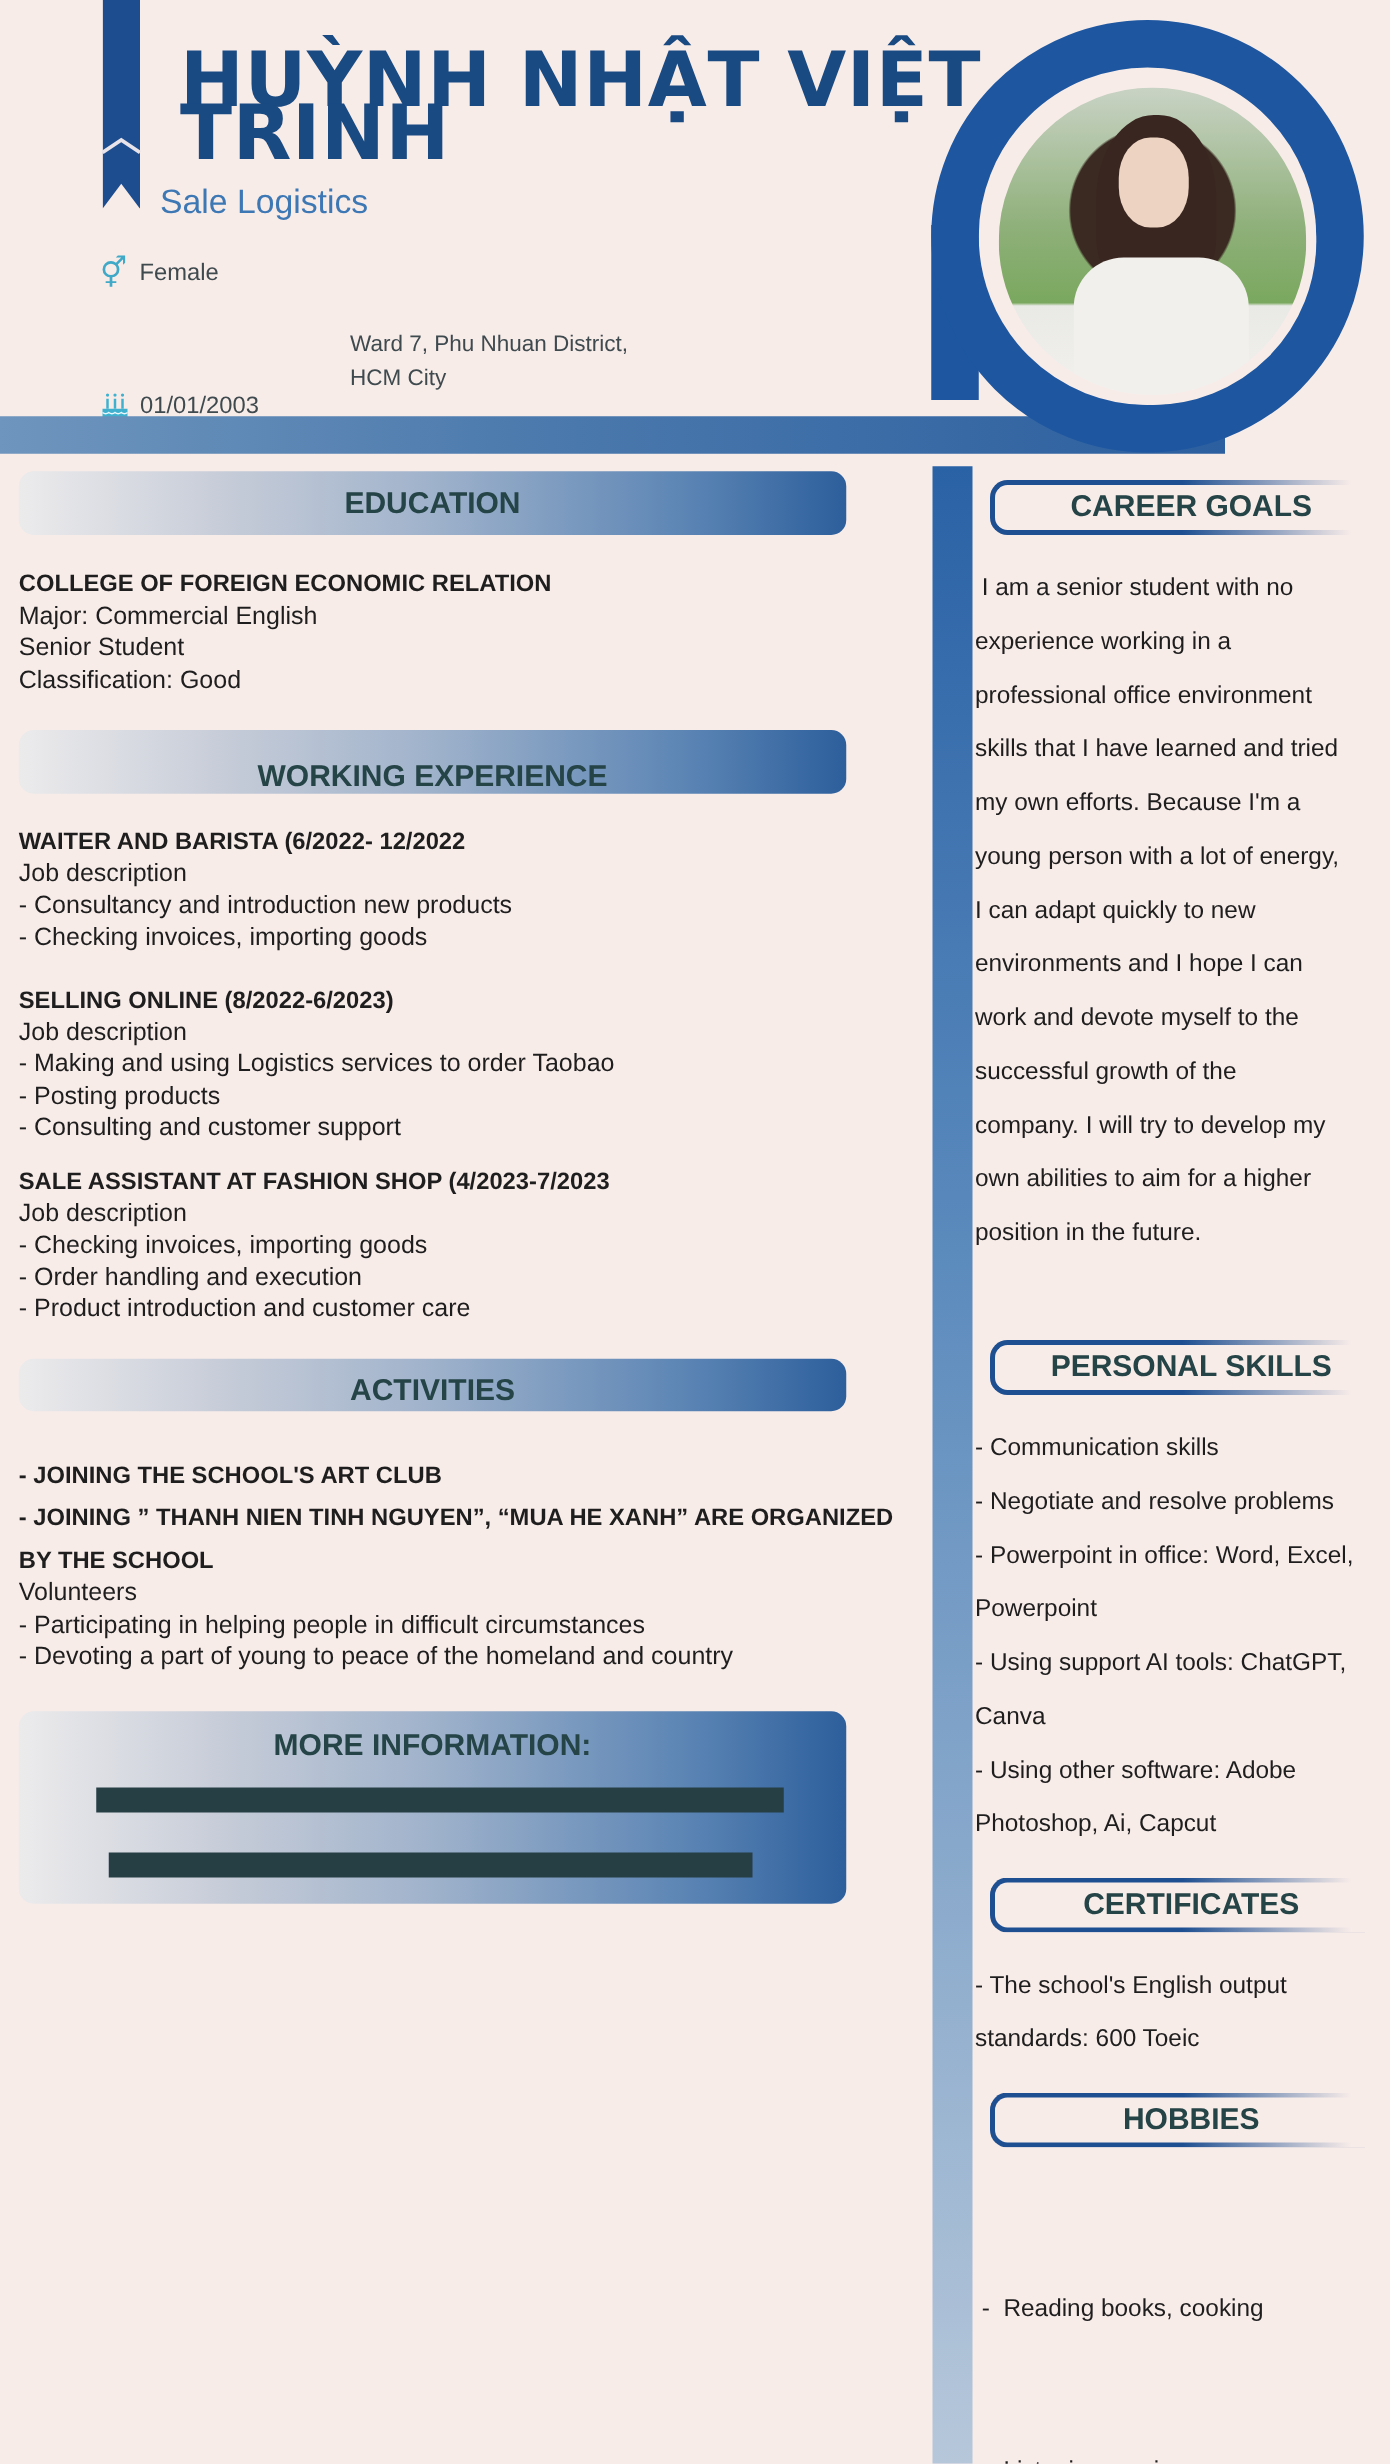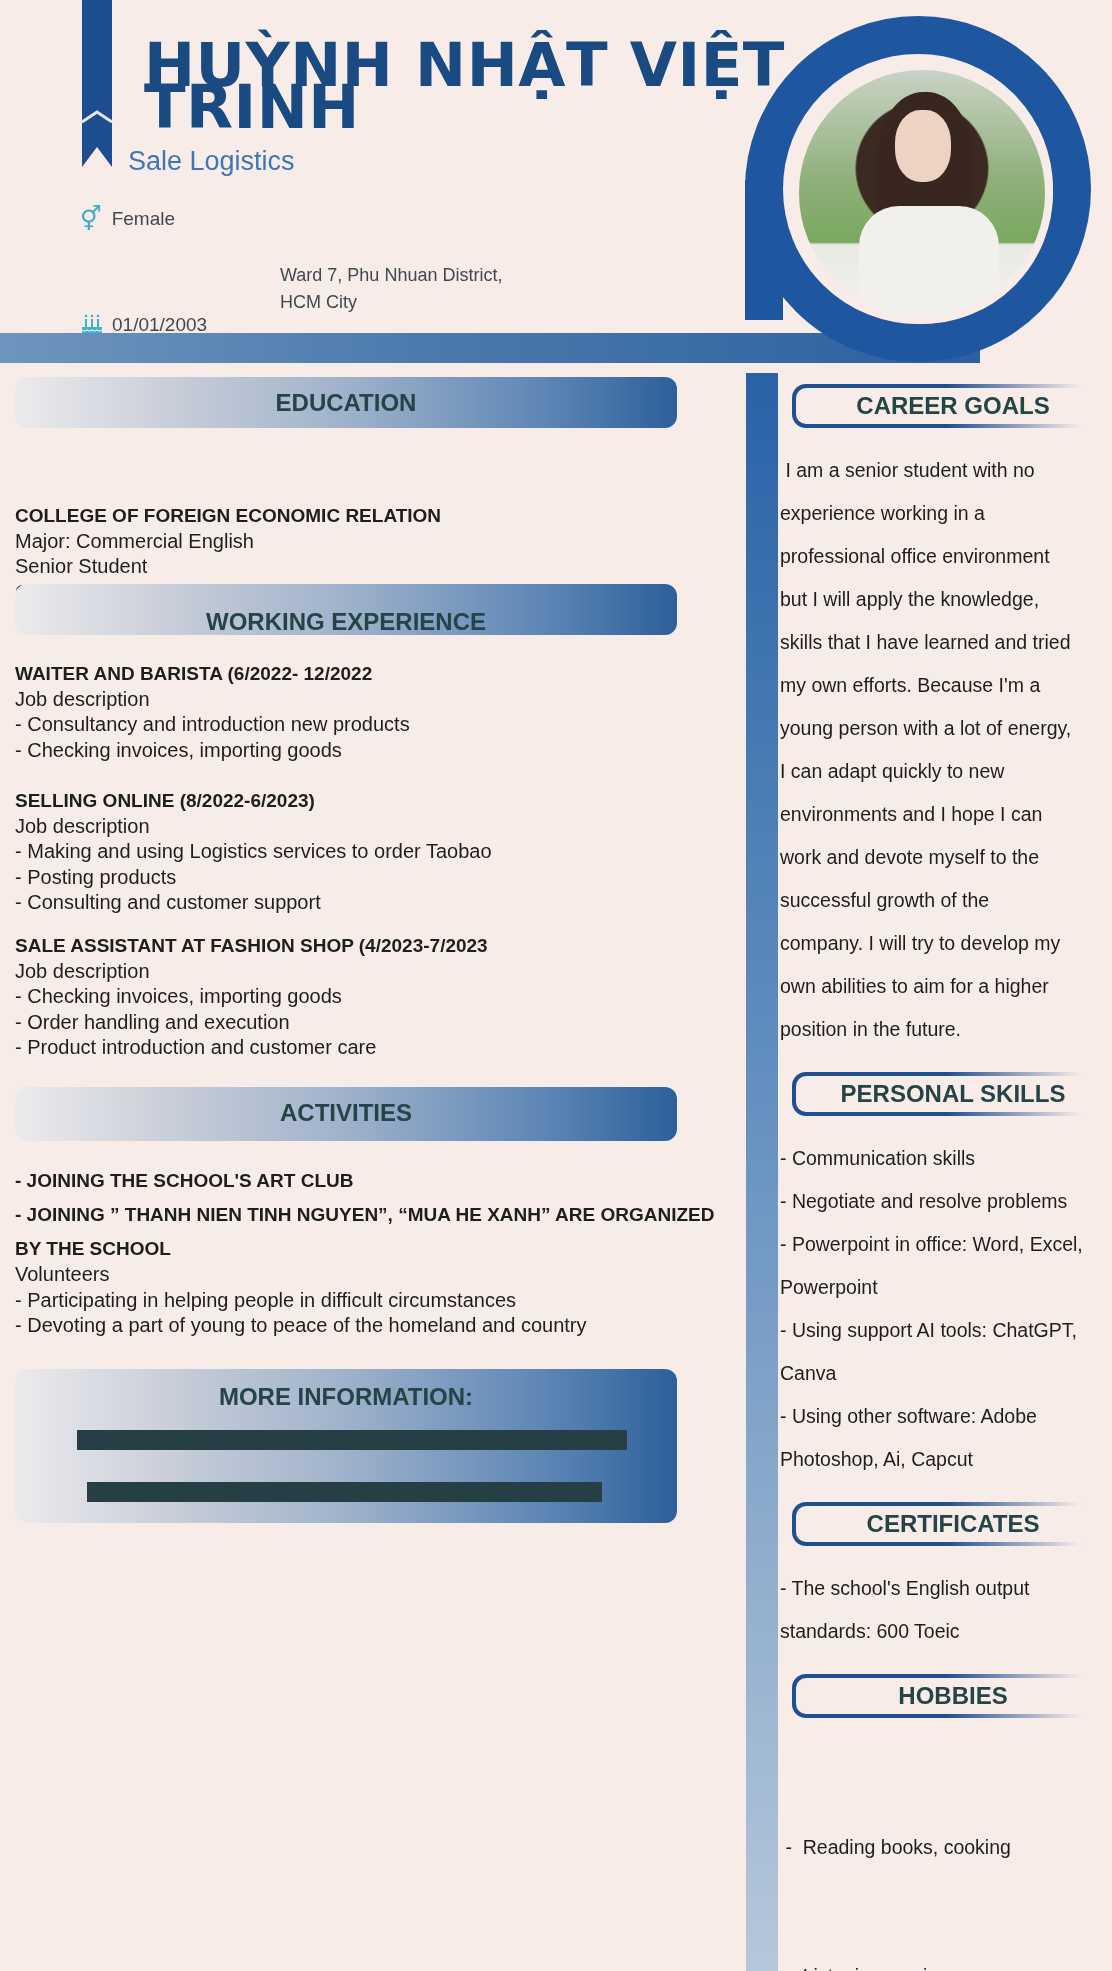--- a/index.html
+++ b/index.html
@@ -144,21 +144,21 @@
   <div class="photo-hair"></div>
   <div class="photo-face"></div>
   <div class="photo-dress"></div>
 </div>
 
 <div class="col-bar"></div>
 
 <div class="sec-left" style="top:377px;height:51px;">
   <div class="title" style="line-height:51px;">EDUCATION</div>
 </div>
-<div class="left-content" style="top:455px;margin-top:48px;">
+<div class="left-content" style="top:455px;">
   <div class="b">COLLEGE OF FOREIGN ECONOMIC RELATION</div>
   <div>Major: Commercial English</div>
   <div>Senior Student</div>
   <div>Classification: Good</div>
 </div>
 
 <div class="sec-left" style="top:584px;height:51px;">
   <div class="title" style="line-height:51px;margin-top:12px;">WORKING EXPERIENCE</div>
 </div>
 <div class="left-content" style="top:661px;">
@@ -175,21 +175,21 @@
   <div>- Consulting and customer support</div>
 </div>
 <div class="left-content" style="top:933px;">
   <div class="b">SALE ASSISTANT AT FASHION SHOP (4/2023-7/2023</div>
   <div>Job description</div>
   <div>- Checking invoices, importing goods</div>
   <div>- Order handling and execution</div>
   <div>- Product introduction and customer care</div>
 </div>
 
-<div class="sec-left" style="top:1087px;height:54px;">
+<div class="sec-left" style="top:1087px;height:42px;">
   <div class="title" style="line-height:51px;">ACTIVITIES</div>
 </div>
 <div class="left-content" style="top:1164px;line-height:34px;">
   <div class="b">- JOINING THE SCHOOL'S ART CLUB</div>
   <div class="b">- JOINING ” THANH NIEN TINH NGUYEN”, “MUA HE XANH” ARE ORGANIZED</div>
   <div class="b">BY THE SCHOOL</div>
 </div>
 <div class="left-content" style="top:1262px;">
   <div>Volunteers</div>
   <div>- Participating in helping people in difficult circumstances</div>
@@ -202,21 +202,20 @@
 <div class="redact" style="left:77px;top:1430px;width:550px;"></div>
 <div class="redact" style="left:87px;top:1482px;width:515px;"></div>
 
 <div class="sec-right" style="top:384px;">
   <div class="title">CAREER GOALS</div>
 </div>
 <div class="right-text" style="top:449px;">
   <div style="white-space:pre;"> I am a senior student with no</div>
   <div>experience working in a</div>
   <div>professional office environment</div>
-  <div>but I will apply the knowledge,</div>
   <div>skills that I have learned and tried</div>
   <div>my own efforts. Because I'm a</div>
   <div>young person with a lot of energy,</div>
   <div>I can adapt quickly to new</div>
   <div>environments and I hope I can</div>
   <div>work and devote myself to the</div>
   <div>successful growth of the</div>
   <div>company. I will try to develop my</div>
   <div>own abilities to aim for a higher</div>
   <div>position in the future.</div>

